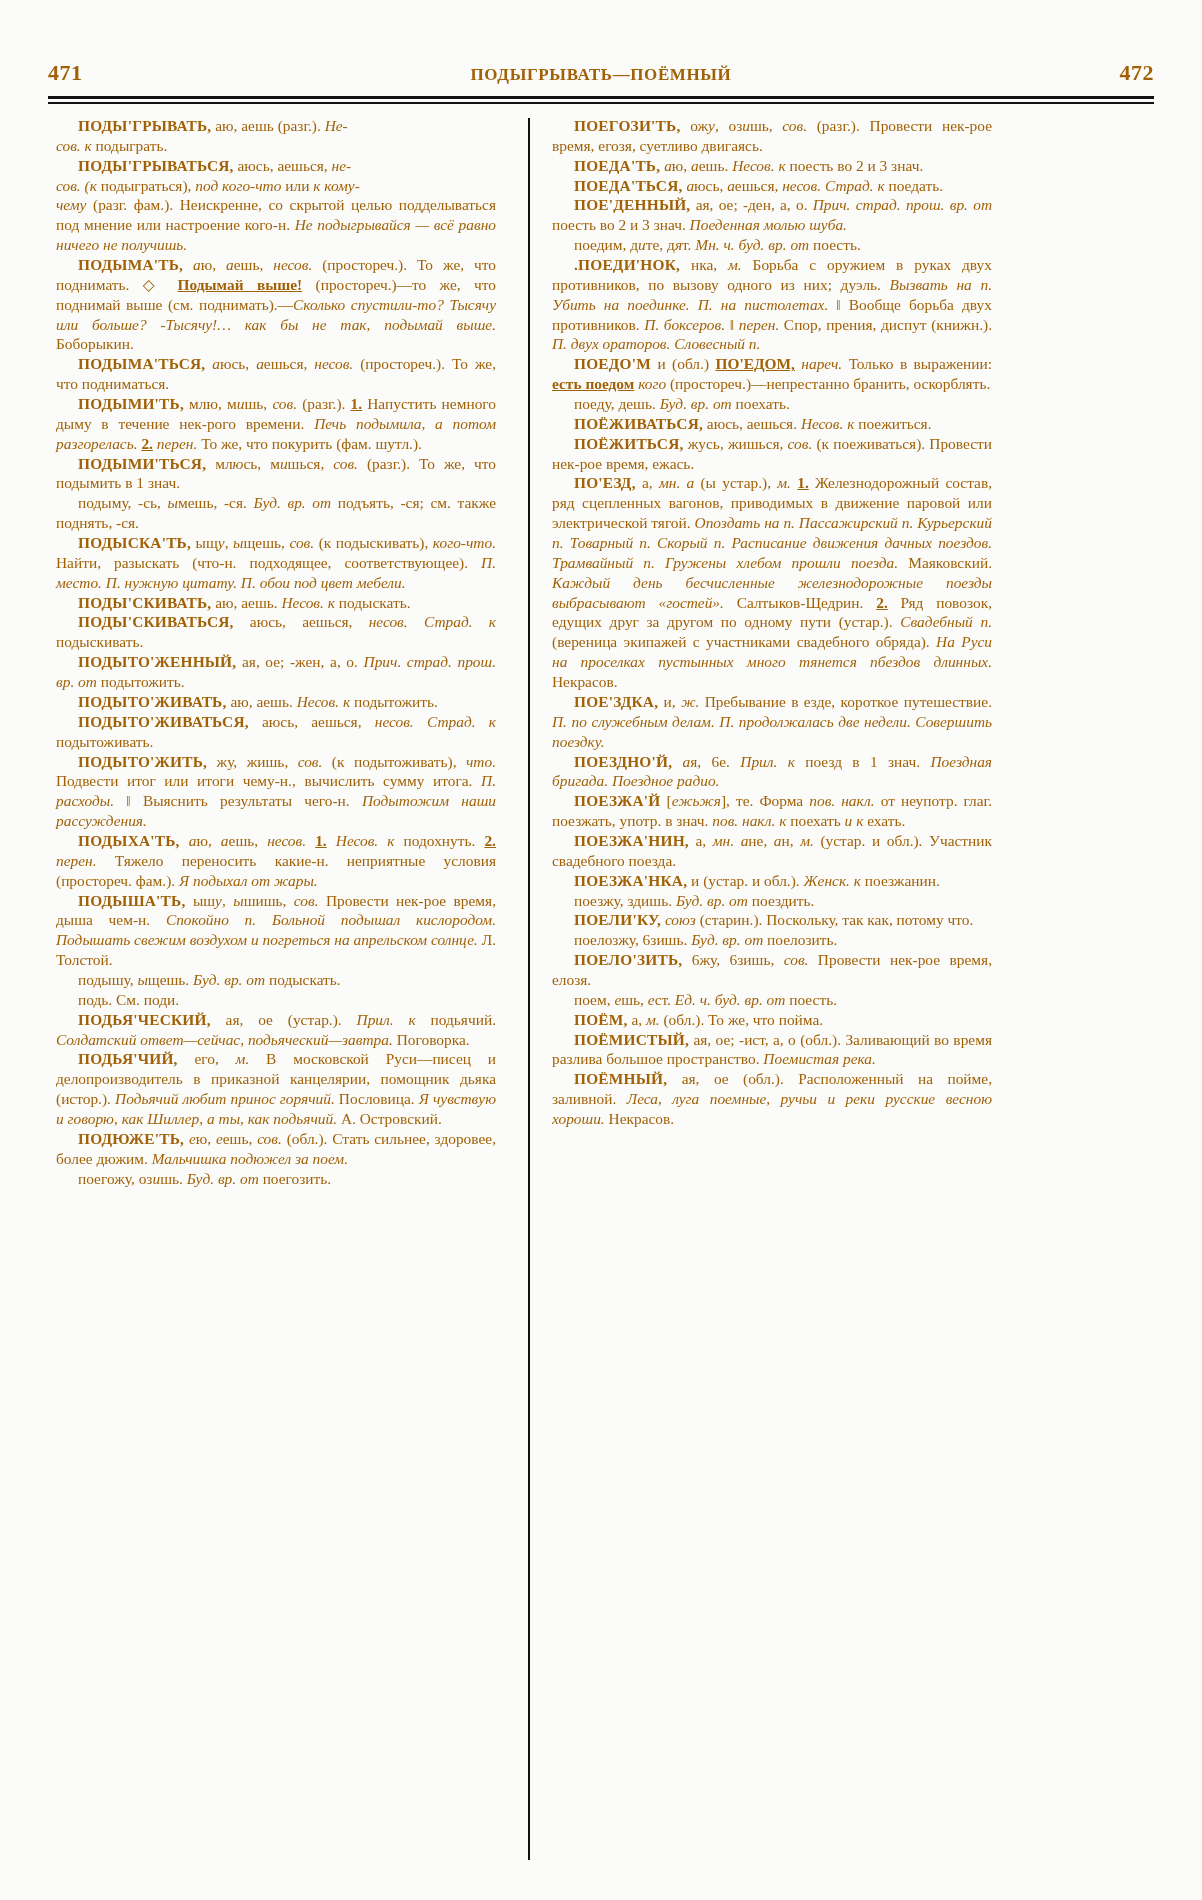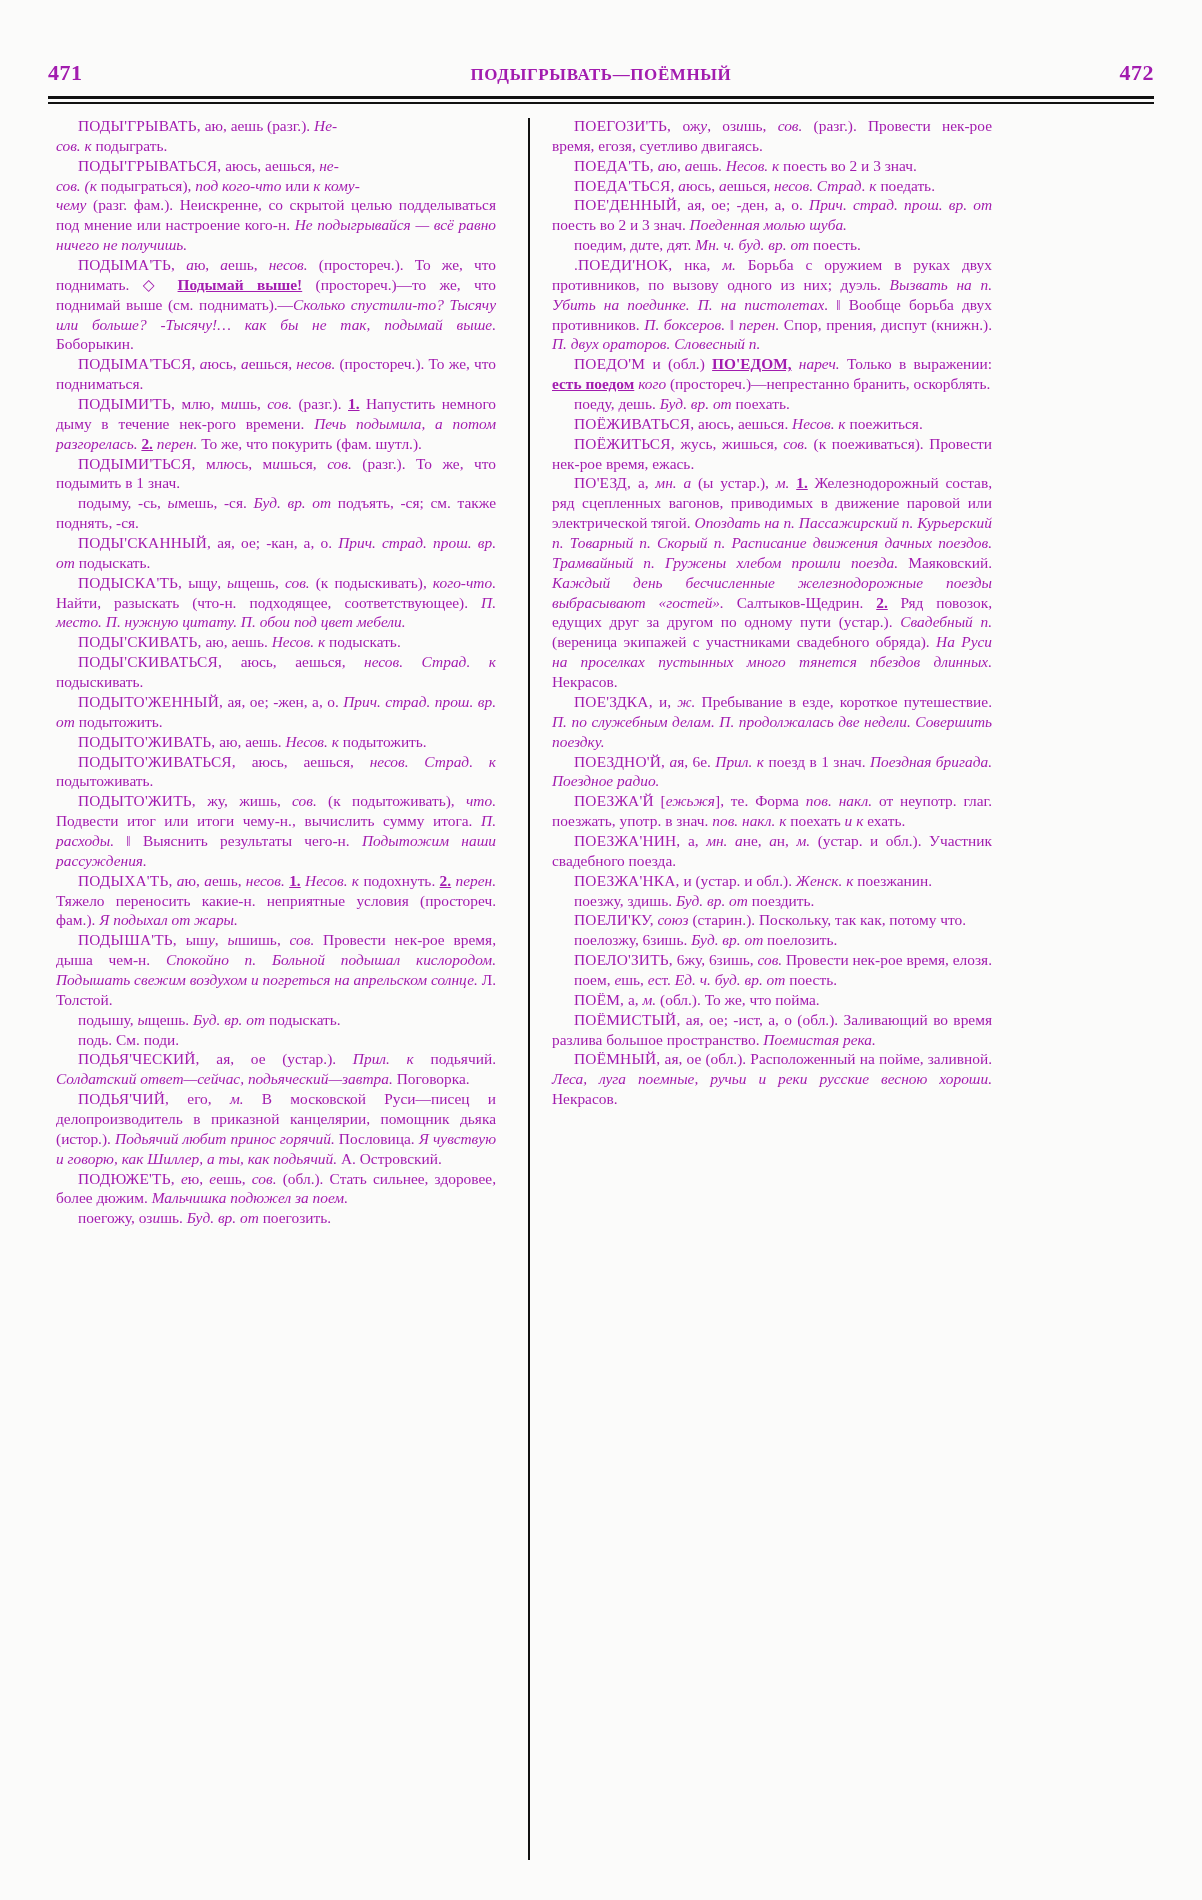--- a/index.html
+++ b/index.html
@@ -7,21 +7,21 @@
     padding: 0;
     background: #ffffff;
   }
   .page {
     position: relative;
     width: 1202px;
     height: 1900px;
     background: #fbfbfa;
     box-sizing: border-box;
     font-family: "Liberation Serif", "DejaVu Serif", serif;
-    color: #a21caf;
+    color: #a16207;
     overflow: hidden;
   }
 
   
   .head {
     position: absolute;
     left: 48px;
     right: 48px;
     top: 60px;
     height: 30px;
@@ -77,21 +77,21 @@
   }
   .col-right { padding-left: 0; }
 
   
   .entry {
     margin: 0;
     text-indent: 22px;
   }
   
   .hw {
-    font-weight: normal;
+    font-weight: bold;
     letter-spacing: 0.2px;
   }
   .hw-sm {
     font-weight: normal;
   }
   i, .it { font-style: italic; }
   b  { font-weight: bold; text-decoration: underline; }
 </style>
 </head>
 <body>
@@ -112,21 +112,20 @@
 
   <div class="cols">
     <div class="col col-left" id="col-left">
         <p class="entry"><span class="hw">ПОДЫ'ГРЫВАТЬ,</span><span> аю, аешь (разг.). <i>Не-</i><br><i>сов. к</i> подыграть.</span></p>
         <p class="entry"><span class="hw">ПОДЫ'ГРЫВАТЬСЯ,</span><span> аюсь, аешься, <i>не-</i><br><i>сов. (к</i> подыграться), <i>под кого-что</i> или <i>к кому-</i><br><i>чему</i> (разг. фам.). Неискренне, со скрытой целью подделываться под мнение или настроение кого-н. <i>Не подыгрывайся — всё равно ничего не получишь.</i></span></p>
         <p class="entry"><span class="hw">ПОДЫМА'ТЬ,</span><span> <i>а</i>ю, <i>а</i>ешь, <i>несов.</i> (простореч.). То же, что поднимать. ◇ <b>Подымай выше!</b> (простореч.)—то же, что поднимай выше (см. поднимать).—<i>Сколько спустили-то? Тысячу или больше? -Тысячу!… как бы не так, подымай выше.</i> Боборыкин.</span></p>
         <p class="entry"><span class="hw">ПОДЫМА'ТЬСЯ,</span><span> <i>а</i>юсь, <i>а</i>ешься, <i>несов.</i> (простореч.). То же, что подниматься.</span></p>
         <p class="entry"><span class="hw">ПОДЫМИ'ТЬ,</span><span> млю, м<i>и</i>шь, <i>сов.</i> (разг.). <b>1.</b> Напустить немного дыму в течение нек-рого времени. <i>Печь подымила, а потом разгорелась.</i> <b>2.</b> <i>перен.</i> То же, что покурить (фам. шутл.).</span></p>
         <p class="entry"><span class="hw">ПОДЫМИ'ТЬСЯ,</span><span> мл<i>ю</i>сь, м<i>и</i>шься, <i>сов.</i> (разг.). То же, что подымить в 1 знач.</span></p>
         <p class="entry"><span class="hw-sm">подыму, -сь,</span><span> <i>ы</i>мешь, -ся. <i>Буд. вр. от</i> подъять, -ся; см. также поднять, -ся.</span></p>
-        <p class="entry"><span class="hw">ПОДЫ'СКАННЫЙ,</span><span> ая, ое; -кан, а, о. <i>Прич. страд. прош. вр. от</i> подыскать.</span></p>
         <p class="entry"><span class="hw">ПОДЫСКА'ТЬ,</span><span> ыщ<i>у</i>, <i>ы</i>щешь, <i>сов.</i> (к подыскивать), <i>кого-что.</i> Найти, разыскать (что-н. подходящее, соответствующее). <i>П. место. П. нужную цитату. П. обои под цвет мебели.</i></span></p>
         <p class="entry"><span class="hw">ПОДЫ'СКИВАТЬ,</span><span> аю, аешь. <i>Несов. к</i> подыскать.</span></p>
         <p class="entry"><span class="hw">ПОДЫ'СКИВАТЬСЯ,</span><span> аюсь, аешься, <i>несов. Страд. к</i> подыскивать.</span></p>
         <p class="entry"><span class="hw">ПОДЫТО'ЖЕННЫЙ,</span><span> ая, ое; -жен, а, о. <i>Прич. страд. прош. вр. от</i> подытожить.</span></p>
         <p class="entry"><span class="hw">ПОДЫТО'ЖИВАТЬ,</span><span> аю, аешь. <i>Несов. к</i> подытожить.</span></p>
         <p class="entry"><span class="hw">ПОДЫТО'ЖИВАТЬСЯ,</span><span> аюсь, аешься, <i>несов. Страд. к</i> подытоживать.</span></p>
         <p class="entry"><span class="hw">ПОДЫТО'ЖИТЬ,</span><span> жу, жишь, <i>сов.</i> (к подытоживать), <i>что.</i> Подвести итог или итоги чему-н., вычислить сумму итога. <i>П. расходы.</i> ‖ Выяснить результаты чего-н. <i>Подытожим наши рассуждения.</i></span></p>
         <p class="entry"><span class="hw">ПОДЫХА'ТЬ,</span><span> <i>а</i>ю, <i>а</i>ешь, <i>несов.</i> <b>1.</b> <i>Несов. к</i> подохнуть. <b>2.</b> <i>перен.</i> Тяжело переносить какие-н. неприятные условия (простореч. фам.). <i>Я подыхал от жары.</i></span></p>
         <p class="entry"><span class="hw">ПОДЫША'ТЬ,</span><span> ыш<i>у</i>, <i>ы</i>шишь, <i>сов.</i> Провести нек-рое время, дыша чем-н. <i>Спокойно п. Больной подышал кислородом. Подышать свежим воздухом и погреться на апрельском солнце.</i> Л. Толстой.</span></p>
         <p class="entry"><span class="hw-sm">подышу,</span><span> <i>ы</i>щешь. <i>Буд. вр. от</i> подыскать.</span></p>

